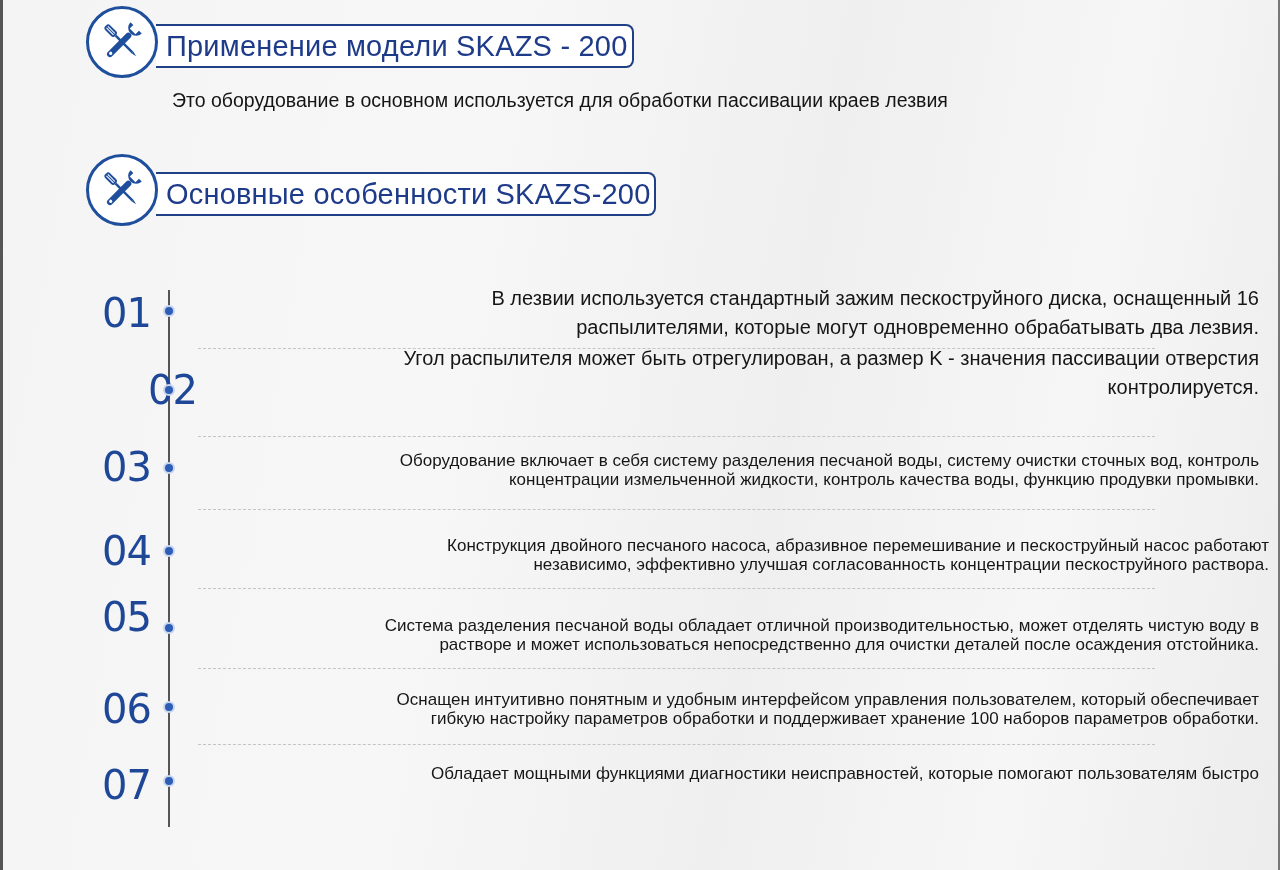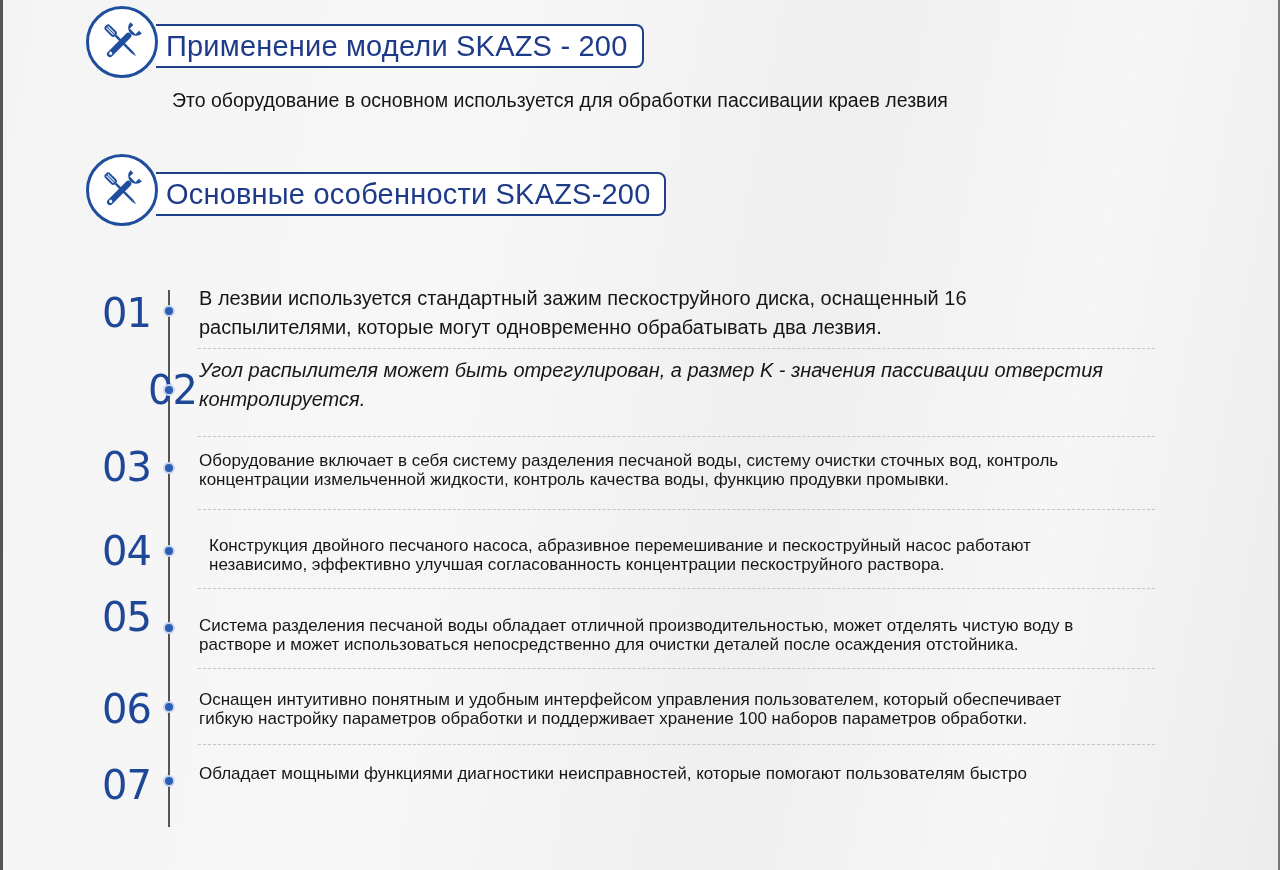--- a/index.html
+++ b/index.html
@@ -16,41 +16,41 @@
   .header-icon {
     position:absolute; left:0; top:0; width:72px; height:72px;
     border:3px solid #1f4f9c; border-radius:50%; background:#fff;
     box-sizing:border-box; z-index:2;
     display:flex; align-items:center; justify-content:center;
   }
   .header-box {
     position:absolute; left:70px; top:18px; height:44px;
     border:2px solid #1f3f86; border-left:none; border-radius:0 8px 8px 0;
     background:#fff; box-sizing:border-box;
-    display:flex; align-items:center; padding:0 14px 0 10px;
+    display:flex; align-items:center; padding:0 4px 0 10px;
   }
   .header-title { font-size:29px; color:#1e3b8a; white-space:nowrap; letter-spacing:0.2px; }
 
   .intro {
     position:absolute; left:172px; top:86px; width:990px;
     font-size:19.5px; line-height:29px; color:#151515;
   }
 
   .timeline-line { position:absolute; left:168px; top:290px; width:2px; height:537px; background:#555; }
 
   .feature { position:absolute; left:0; width:1280px; }
   .feature-num {
     position:absolute; left:102px; font-size:40px; color:#1f4798;
     font-family:"DejaVu Sans", sans-serif; letter-spacing:-1px;
   }
   .feature-dot {
     position:absolute; left:163px; width:8px; height:8px; border-radius:50%;
     background:#2d5db5; border:2px solid #c7d4ee; box-sizing:content-box;
   }
-  .feature-text { position:absolute; left:199px; width:1060px; color:#161616; }
+  .feature-text { position:absolute; left:199px; width:1060px; color:#161616;text-align:right; }
   .feature-text.large { font-size:20px; line-height:29px; }
   .feature-text.small { font-size:17px; line-height:19px; }
   .divider {
     position:absolute; left:198px; width:957px; height:0;
     border-top:1.5px dashed #c4c4c4;
   }
 </style>
 </head>
 <body>
 
@@ -119,21 +119,21 @@
   <div class="feature-text large" style="top:284px;">
     <div>В лезвии используется стандартный зажим пескоструйного диска, оснащенный 16</div>
     <div>распылителями, которые могут одновременно обрабатывать два лезвия.</div>
   </div>
   <div class="divider" style="top:348px;"></div>
 </div>
 
 <div class="feature" style="top:0;">
   <div class="feature-num" style="top:367px;margin-left:46px;">02</div>
   <div class="feature-dot" style="top:384px;"></div>
-  <div class="feature-text large" style="top:356px;font-style:italic;">
+  <div class="feature-text large" style="top:344px;">
     <div>Угол распылителя может быть отрегулирован, а размер K - значения пассивации отверстия</div>
     <div>контролируется.</div>
   </div>
   <div class="divider" style="top:436px;"></div>
 </div>
 
 <div class="feature" style="top:0;">
   <div class="feature-num" style="top:444px;">03</div>
   <div class="feature-dot" style="top:462px;"></div>
   <div class="feature-text small" style="top:451px;">

